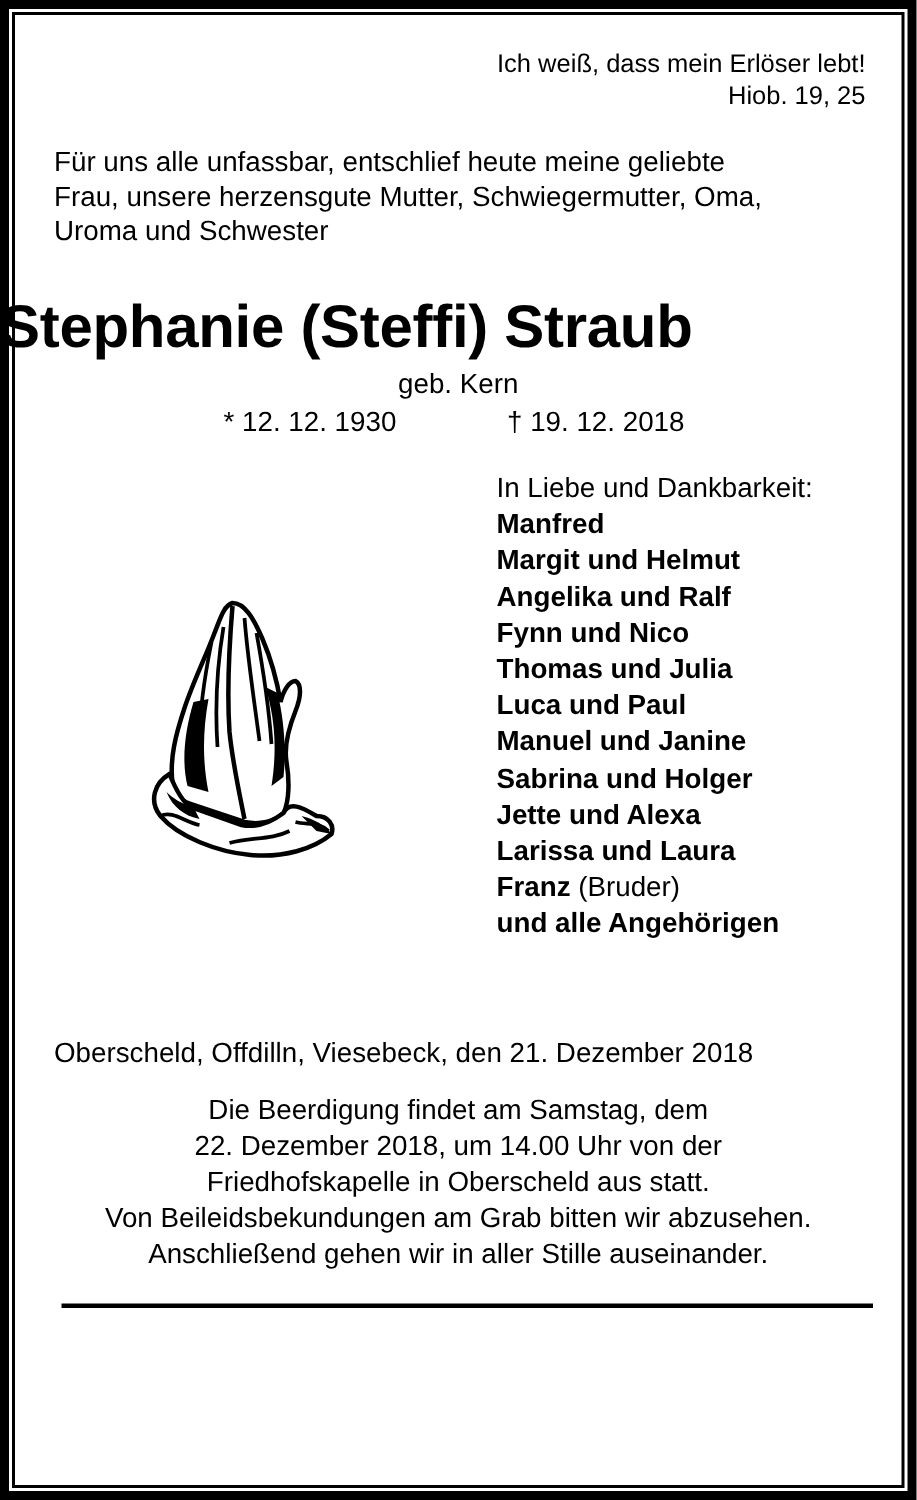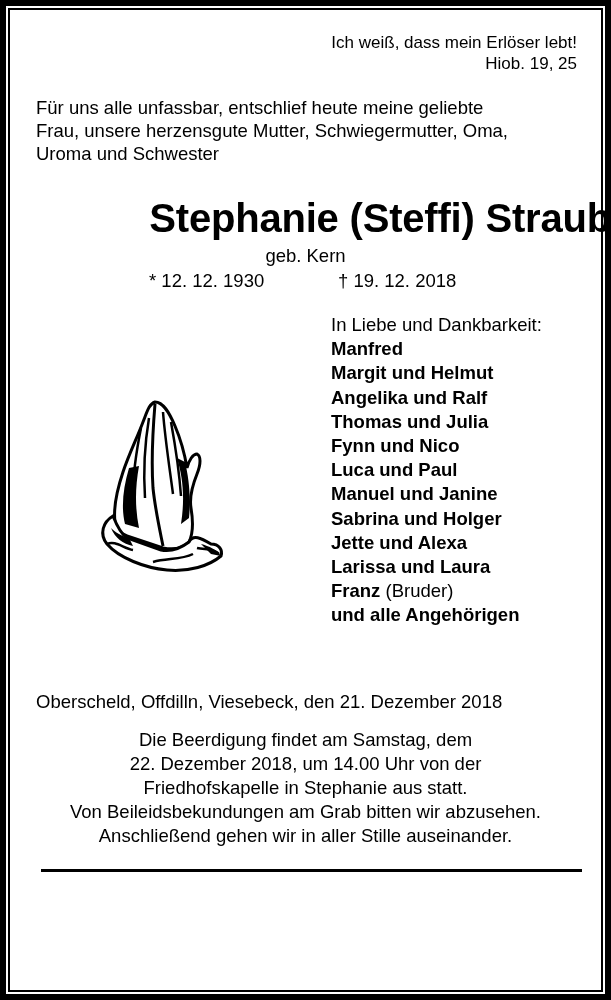--- a/index.html
+++ b/index.html
@@ -6,21 +6,21 @@
     body { width: 611px; height: 1000px; overflow: hidden; }
     .frame {
       position: absolute; left: 0; top: 0; width: 611px; height: 1000px;
       box-sizing: border-box; background: #000000; padding: 6px;
     }
     .gap { width: 100%; height: 100%; box-sizing: border-box; background: #ffffff; padding: 2px; }
     .inner { width: 100%; height: 100%; box-sizing: border-box; border: 2px solid #000000; background: #ffffff; position: relative; }
     .page { position: absolute; left: 0; top: 0; width: 611px; height: 896px; font-family: "Liberation Sans", sans-serif; color: #000; }
     .motto { position: absolute; right: 34px; top: 32px; text-align: right; font-size: 17px; line-height: 21px; }
     .intro { position: absolute; left: 36px; top: 96px; width: 545px; font-size: 18.5px; line-height: 23px; }
-    .name { position: absolute; left: 0; width: 611px; top: 194px; text-align: right; font-size: 40px; font-weight: bold; line-height: 48px; letter-spacing: -0.2px; }
+    .name { position: absolute; left: 0; width: 611px; top: 194px; text-align: left; font-size: 40px; font-weight: bold; line-height: 48px; letter-spacing: -0.2px; }
     .nee { position: absolute; left: 0; width: 611px; top: 245px; text-align: center; font-size: 18.5px; line-height: 22px; }
     .dates { position: absolute; top: 269px; font-size: 18.5px; line-height: 24px; }
     .born { left: 149px; }
     .died { left: 338px; }
     .hands { position: absolute; left: 93px; top: 398px; width: 135px; height: 180px; }
     .mourners { position: absolute; left: 331px; top: 313px; font-size: 18.5px; line-height: 24.2px; }
     .mourners .b { font-weight: bold; }
     .place { position: absolute; left: 36px; top: 678px; font-size: 18.5px; line-height: 24px; margin-top: 12px; }
     .funeral { position: absolute; left: 0; width: 611px; top: 728px; text-align: center; font-size: 18.5px; line-height: 24px; }
     .rule { position: absolute; left: 41px; top: 869px; width: 541px; height: 3px; background: #000; }
@@ -65,37 +65,37 @@
     <path d="M14 146 C22 142 30 150 40 152 M60 164 C74 160 88 162 100 156 M104 150 C112 152 120 150 126 156" fill="none" stroke="#000" stroke-width="2.5"></path>
     <path d="M18 130 C22 140 30 146 40 148 L36 140 C28 138 22 134 18 130 Z" fill="#000"></path>
     <path d="M108 146 C116 148 124 152 128 158 L118 156 Z" fill="#000"></path>
   </svg>
 
   <div class="mourners">
     <div>In Liebe und Dankbarkeit:</div>
     <div class="b">Manfred</div>
     <div class="b">Margit und Helmut</div>
     <div class="b">Angelika und Ralf</div>
+    <div class="b">Fynn und Nico</div>
     <div class="b">Thomas und Julia</div>
-    <div class="b">Fynn und Nico</div>
     <div class="b">Luca und Paul</div>
     <div class="b">Manuel und Janine</div>
     <div class="b">Sabrina und Holger</div>
     <div class="b">Jette und Alexa</div>
     <div class="b">Larissa und Laura</div>
     <div><span class="b">Franz</span><span> (Bruder)</span></div>
     <div class="b">und alle Angehörigen</div>
   </div>
 
   <div class="place">Oberscheld, Offdilln, Viesebeck, den 21. Dezember 2018</div>
 
   <div class="funeral">
     <div>Die Beerdigung findet am Samstag, dem</div>
     <div>22. Dezember 2018, um 14.00 Uhr von der</div>
-    <div>Friedhofskapelle in Stephanie aus statt.</div>
+    <div>Friedhofskapelle in Oberscheld aus statt.</div>
     <div>Von Beileidsbekundungen am Grab bitten wir abzusehen.</div>
     <div>Anschließend gehen wir in aller Stille auseinander.</div>
   </div>
 
   <div class="rule"></div>
 
 
 </div>
 
 </body></html>

